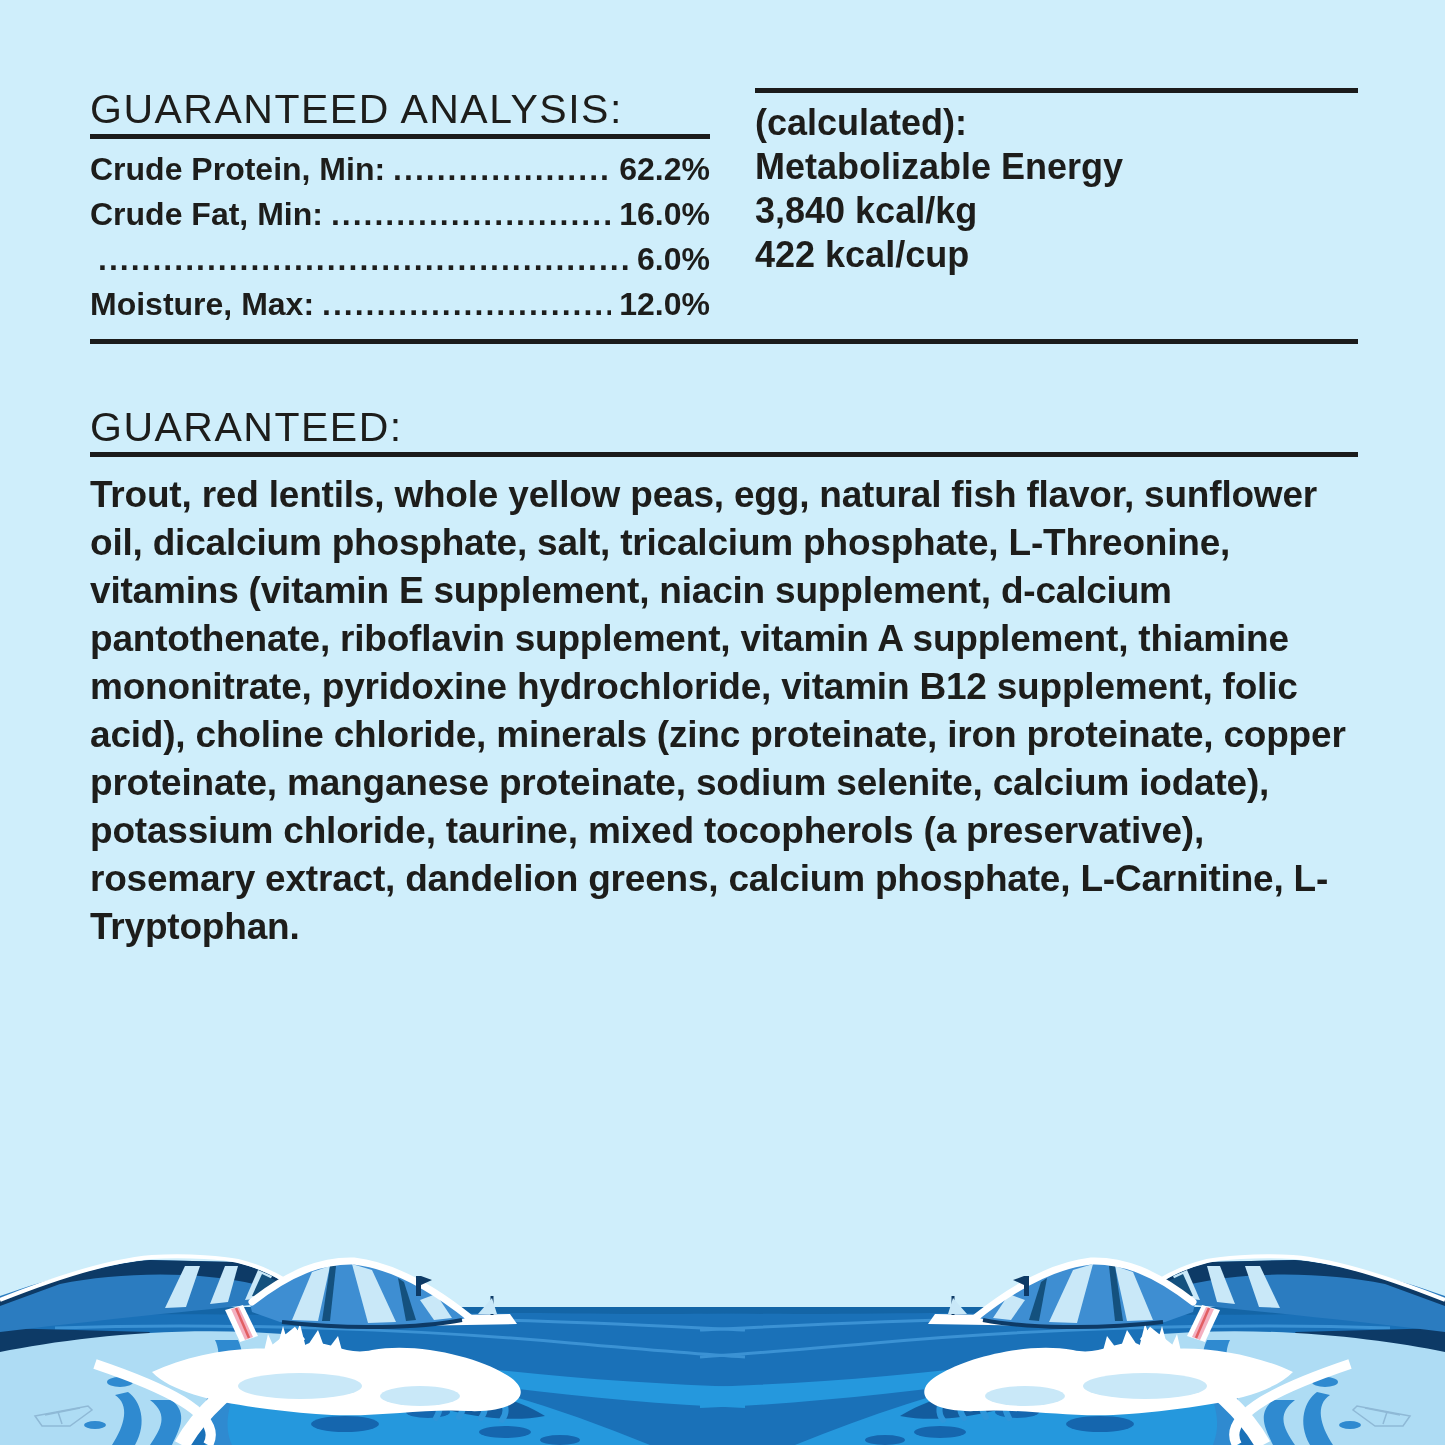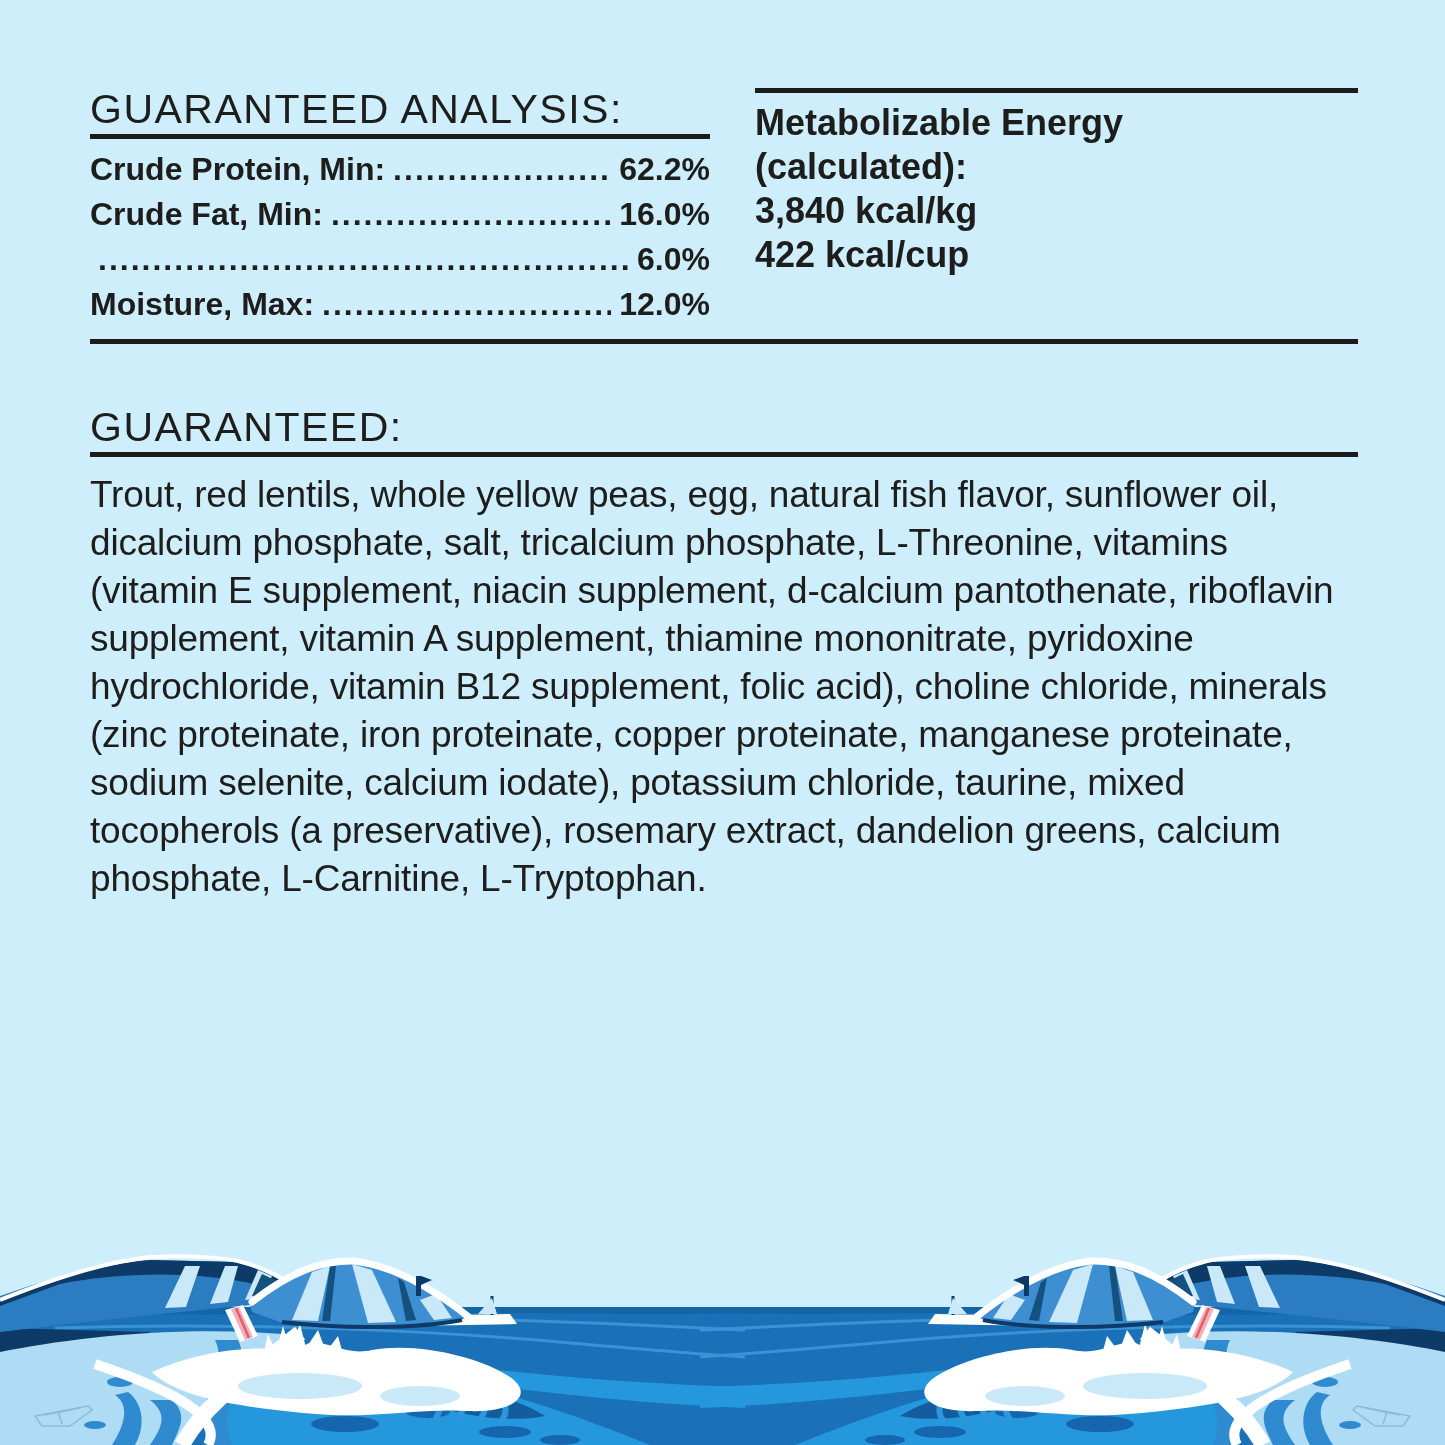--- a/index.html
+++ b/index.html
@@ -25,21 +25,21 @@
   .ga-leader{flex:1;overflow:hidden;white-space:nowrap;margin:0 8px;letter-spacing:2px;font-weight:bold;}
   .ga-value{white-space:nowrap;}
   
   .cc{left:755px;top:86px;width:603px;}
   .cc-lines{margin-top:8px;}
   .cc-line{font-size:36px;line-height:44px;font-weight:bold;white-space:nowrap;}
   
   .full-rule{left:90px;top:339px;width:1268px;height:5px;background:#1b1b1b;}
   
   .ing{left:90px;top:404px;width:1268px;}
-  .ing-text{margin-top:14px;font-size:37px;line-height:48px;font-weight:400;letter-spacing:-0.2px;}
+  .ing-text{margin-top:14px;font-size:37px;line-height:48px;font-weight:700;letter-spacing:-0.2px;}
   
   .scene{left:0;top:1200px;width:1445px;height:245px;display:block;}
   .f-ocean{fill:#1a71b8}.f-oceand{fill:#1465a6}.f-deep{fill:#135c9e}
   .s-wave{stroke:#3b92d4;fill:none;stroke-width:3}
   .f-bright{fill:#2598dd}.f-lagd{fill:#1566ae}
   .f-pale{fill:#aedcf4}.f-pale2{fill:#c9e8f8}
   .f-streak{fill:#2f8ad0}
   .f-cliff{fill:#2b7cc0}.f-cliff2{fill:#3e8ed2}.f-crev{fill:#14517e}
   .f-navy{fill:#0d3a66}.s-navy{stroke:#0d3a66;fill:none}
   .f-white{fill:#fff}.s-white{stroke:#fff;fill:none}
@@ -72,22 +72,22 @@
       <span class="ga-label">Moisture, Max:</span>
       <span class="ga-leader">......................................................................</span>
       <span class="ga-value">12.0%</span>
     </div>
   </div>
 </div>
 
 <div class="abs cc">
   <div class="rule"></div>
   <div class="cc-lines">
+    <div class="cc-line">(calculated):</div>
     <div class="cc-line">Metabolizable Energy</div>
-    <div class="cc-line">(calculated):</div>
     <div class="cc-line">3,840 kcal/kg</div>
     <div class="cc-line">422 kcal/cup</div>
   </div>
 </div>
 
 <div class="abs full-rule"></div>
 
 <div class="abs ing">
   <div class="section-title">GUARANTEED:</div>
   <div class="rule"></div>

